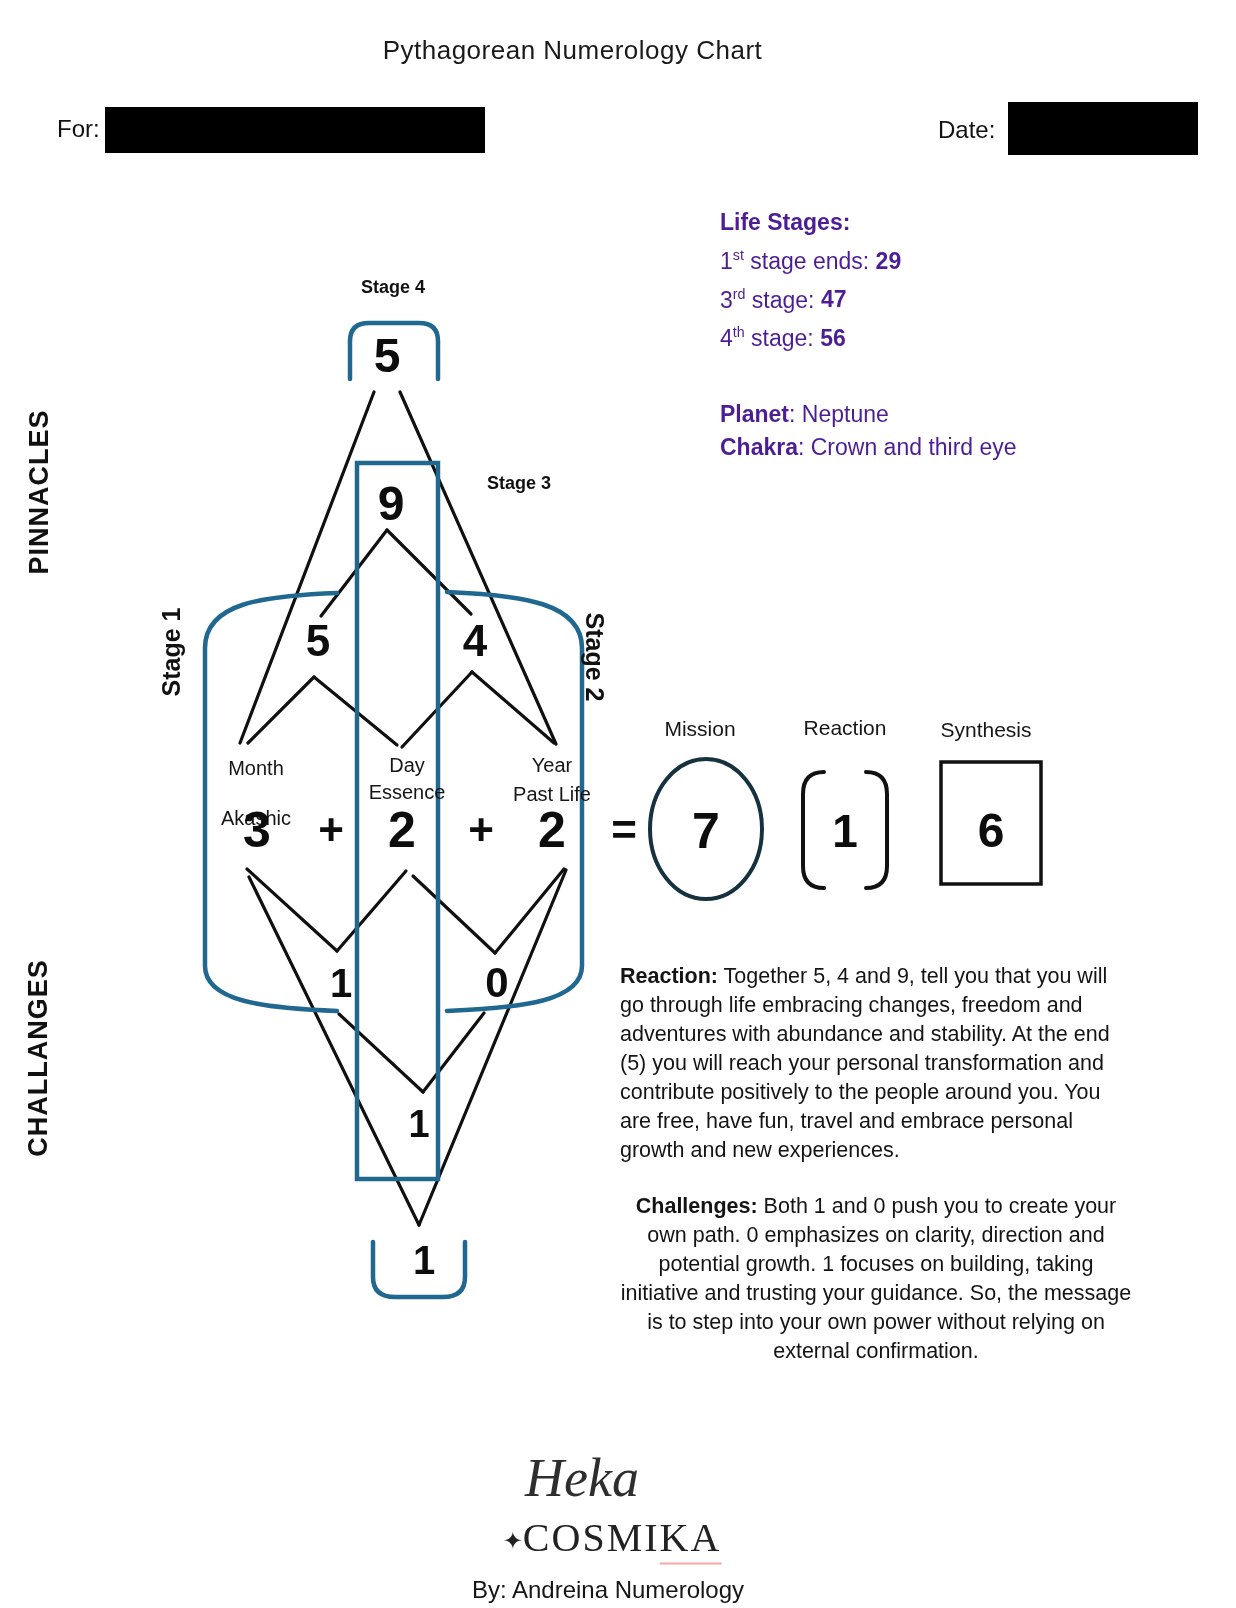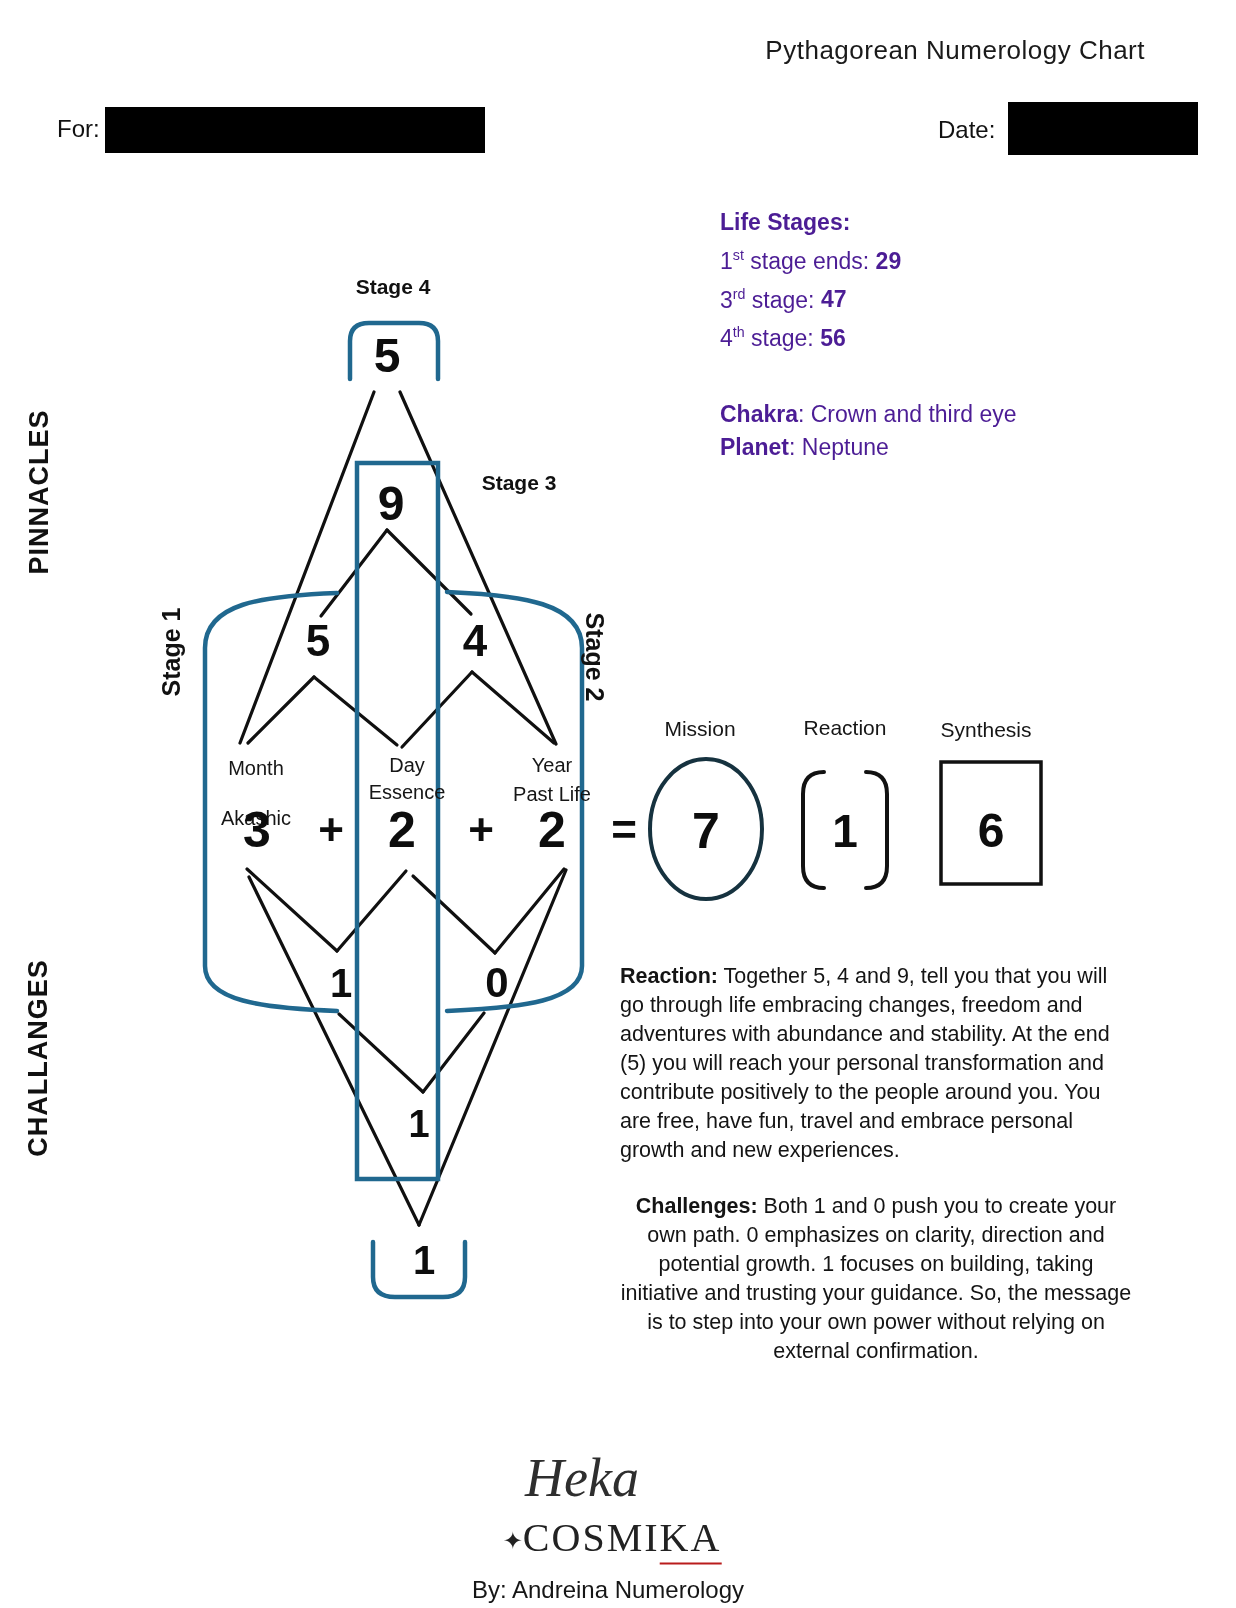--- a/index.html
+++ b/index.html
@@ -9,37 +9,37 @@
     font-family:"Liberation Sans", sans-serif; color:#111;
   }
   .abs { position:absolute; }
   .center { transform:translate(-50%,-50%); white-space:nowrap; }
   .num { font-weight:600; color:#0d0d0d; }
   .rot-ccw { transform:translate(-50%,-50%) rotate(-90deg); }
   .rot-cw  { transform:translate(-50%,-50%) rotate(90deg); }
   .redact { background:#000; }
   .title { font-size:26px; letter-spacing:0.5px; color:#1a1a1a; }
   .side-label { font-size:27px; font-weight:600; letter-spacing:1px; }
-  .stage-label { font-size:21px; font-weight:600; }
+  .stage-label { font-size:18px; font-weight:600; }
   .stage-side { font-size:25px; font-weight:600; }
   .node-label { font-size:20px; color:#161616; }
   .result-label { font-size:21px; color:#161616; }
   .ls-block { width:480px; font-size:23px; line-height:33px; color:#4c1d95; }
   .ls-block .hd { font-weight:700; }
   .ls-row b { font-weight:700;margin-top:36px; }
   .ls-row sup { font-size:0.62em; }
   .chakra-block { margin-top:43px; }
   .chakra-block b { font-weight:700; }
   .para { width:512px; font-size:21.5px; line-height:29px; color:#141414; }
   .para b { font-weight:700; }
   .para + .para { margin-top:27px;text-align:center; }
   .logo1 { font-family:"Liberation Serif", serif; font-style:italic; font-size:54px; color:#2e2e2e; }
   .logo2 { font-family:"Liberation Serif", serif; font-size:40px; letter-spacing:2px; color:#222; }
   .logo2 .star { font-size:24px; vertical-align:middle; letter-spacing:0; }
-  .logo2 .ka { border-bottom:2px solid #b91c1c; padding-bottom:3px; }
+  .logo2 .ka { border-bottom:2px solid #fca5a5; padding-bottom:3px; }
   .byline { font-size:24px; color:#161616; }
   svg { position:absolute; left:0; top:0; }
 </style>
 </head>
 <body>
 
 <svg width="1236" height="1608" viewBox="0 0 1236 1608">
   <g stroke="#101010" stroke-width="3.2" stroke-linecap="round">
     <line x1="374" y1="392" x2="240" y2="743"></line>
     <line x1="400" y1="392" x2="556" y2="744"></line>
@@ -69,21 +69,21 @@
   <path d="M 373 1242 L 373 1277 Q 373 1297 395 1297 L 443 1297 Q 465 1297 465 1277 L 465 1242" fill="none" stroke="#20688f" stroke-width="4.5" stroke-linecap="round"></path>
 
   <ellipse cx="706" cy="829" rx="56" ry="70" fill="none" stroke="#16323f" stroke-width="4"></ellipse>
 
   <path d="M 824 772 Q 803 772 803 794 L 803 866 Q 803 888 824 888" fill="none" stroke="#111" stroke-width="4" stroke-linecap="round"></path>
   <path d="M 866 772 Q 887 772 887 794 L 887 866 Q 887 888 866 888" fill="none" stroke="#111" stroke-width="4" stroke-linecap="round"></path>
 
   <rect x="941" y="762" width="100" height="122" fill="none" stroke="#111" stroke-width="3.5"></rect>
 </svg>
 
-<div class="abs title" style="left:0; top:35; width:1145px; top:35px; text-align:right;">Pythagorean Numerology Chart</div>
+<div class="abs title" style="left:0; top:35; width:1145px; top:35px; text-align:center;">Pythagorean Numerology Chart</div>
 
 <div class="abs" style="left:57px; top:115px; font-size:24px;">For:</div>
 <div class="abs redact" style="left:105px; top:107px; width:380px; height:46px;"></div>
 
 <div class="abs" style="left:938px; top:116px; font-size:24px;">Date:</div>
 <div class="abs redact" style="left:1008px; top:102px; width:190px; height:53px;"></div>
 
 <div class="abs side-label rot-ccw" style="left:39px; top:492px;">PINNACLES</div>
 <div class="abs side-label rot-ccw" style="left:38px; top:1058px;">CHALLANGES</div>
 
@@ -123,22 +123,22 @@
 <div class="abs num center" style="left:497px; top:983px; font-size:42px;">0</div>
 <div class="abs num center" style="left:419px; top:1124px; font-size:38px;">1</div>
 <div class="abs num center" style="left:424px; top:1260px; font-size:40px;">1</div>
 
 <div class="abs ls-block" style="left:720px; top:206px;">
   <div class="hd">Life Stages:</div>
   <div class="ls-row"><span>1</span><sup>st</sup><span> stage ends: </span><b>29</b></div>
   <div class="ls-row"><span>3</span><sup>rd</sup><span> stage: </span><b>47</b></div>
   <div class="ls-row"><span>4</span><sup>th</sup><span> stage: </span><b>56</b></div>
   <div class="chakra-block">
+    <div><b>Planet</b><span>: Neptune</span></div>
     <div><b>Chakra</b><span>: Crown and third eye</span></div>
-    <div><b>Planet</b><span>: Neptune</span></div>
   </div>
 </div>
 
 <div class="abs" style="left:620px; top:962px;">
   <div class="para"><b>Reaction:</b><span> Together 5, 4 and 9, tell you that you will go through life embracing changes, freedom and adventures with abundance and stability. At the end (5) you will reach your personal transformation and contribute positively to the people around you. You are free, have fun, travel and embrace personal growth and new experiences.</span></div>
   <div class="para"><b>Challenges:</b><span> Both 1 and 0 push you to create your own path. 0 emphasizes on clarity, direction and potential growth. 1 focuses on building, taking initiative and trusting your guidance. So, the message is to step into your own power without relying on external confirmation.</span></div>
 </div>
 
 <div class="abs logo1 center" style="left:582px; top:1478px;">Heka</div>
 <div class="abs logo2 center" style="left:612px; top:1537px;"><span class="star">✦</span><span>COSMI</span><span class="ka">KA</span></div>

